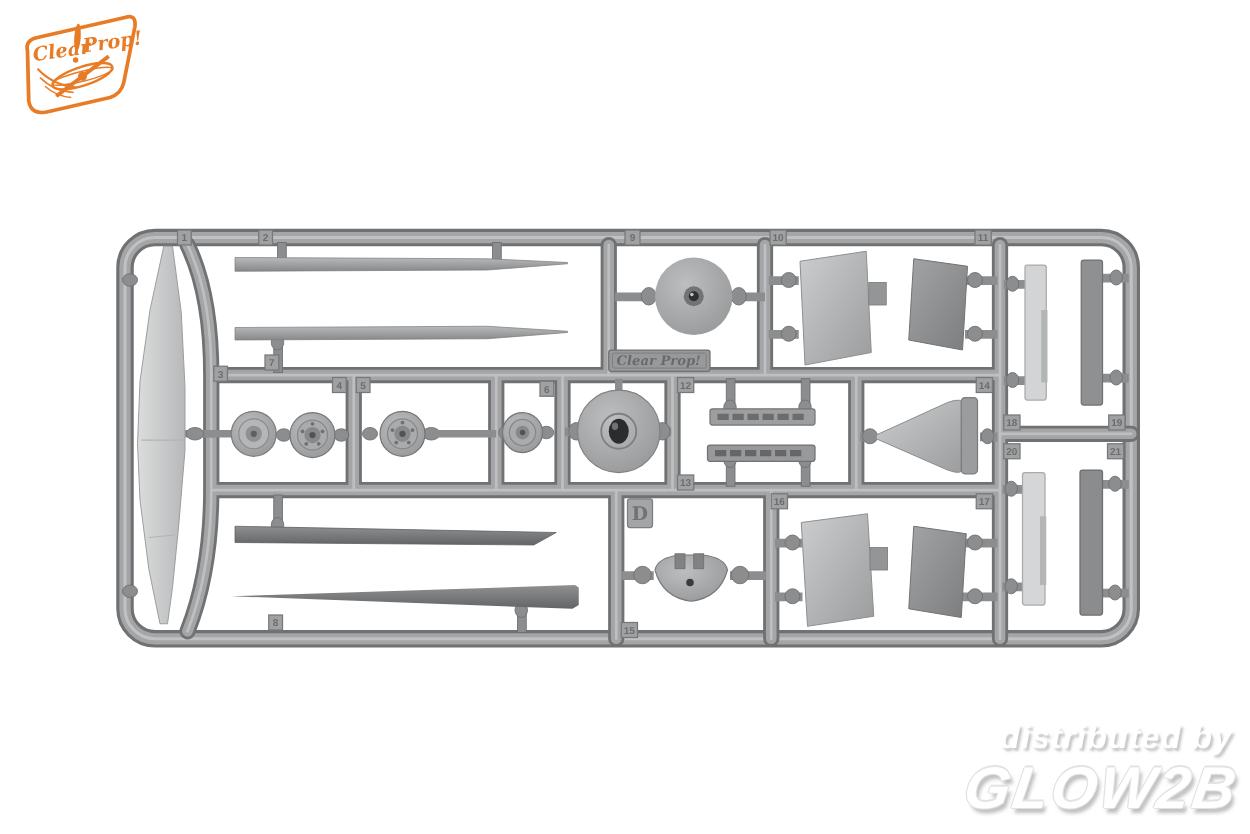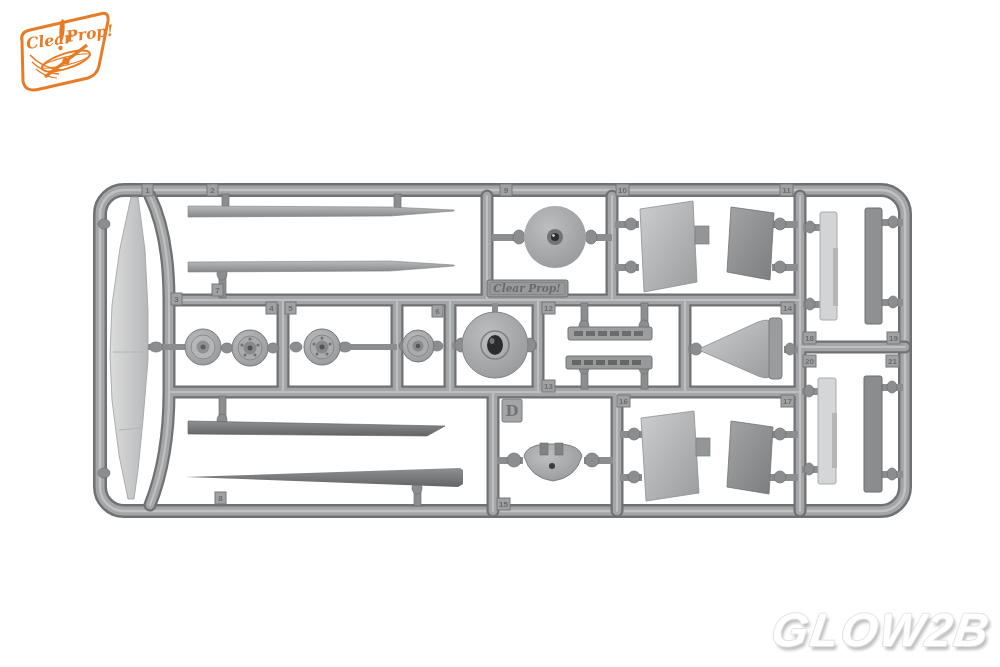--- a/index.html
+++ b/index.html
@@ -395,16 +395,17 @@
           <text x="809.5" y="364" text-anchor="middle" class="tagTxt">20</text>
         </g>
       <g>
           <rect x="886" y="355" width="13" height="12" fill="#9fa1a3" stroke="#77787a"></rect>
           <text x="892.5" y="364" text-anchor="middle" class="tagTxt">21</text>
         </g>
     </g>
   </svg>
 
   <div class="watermark">
+    <div class="wm-line1">distributed by</div>
     <div class="wm-line2">GLOW2B</div>
   </div>
 
 </div>
 
 </body></html>

